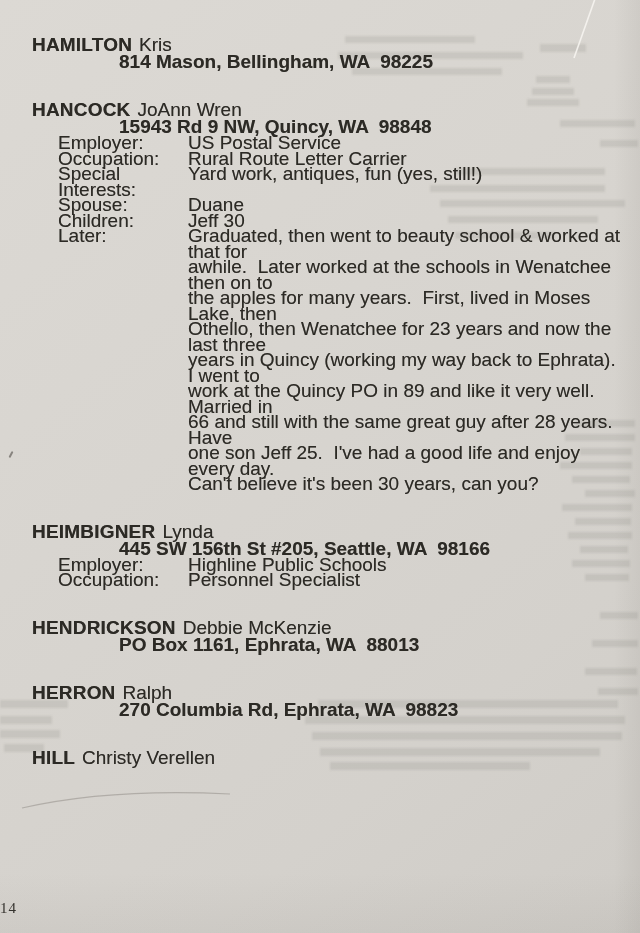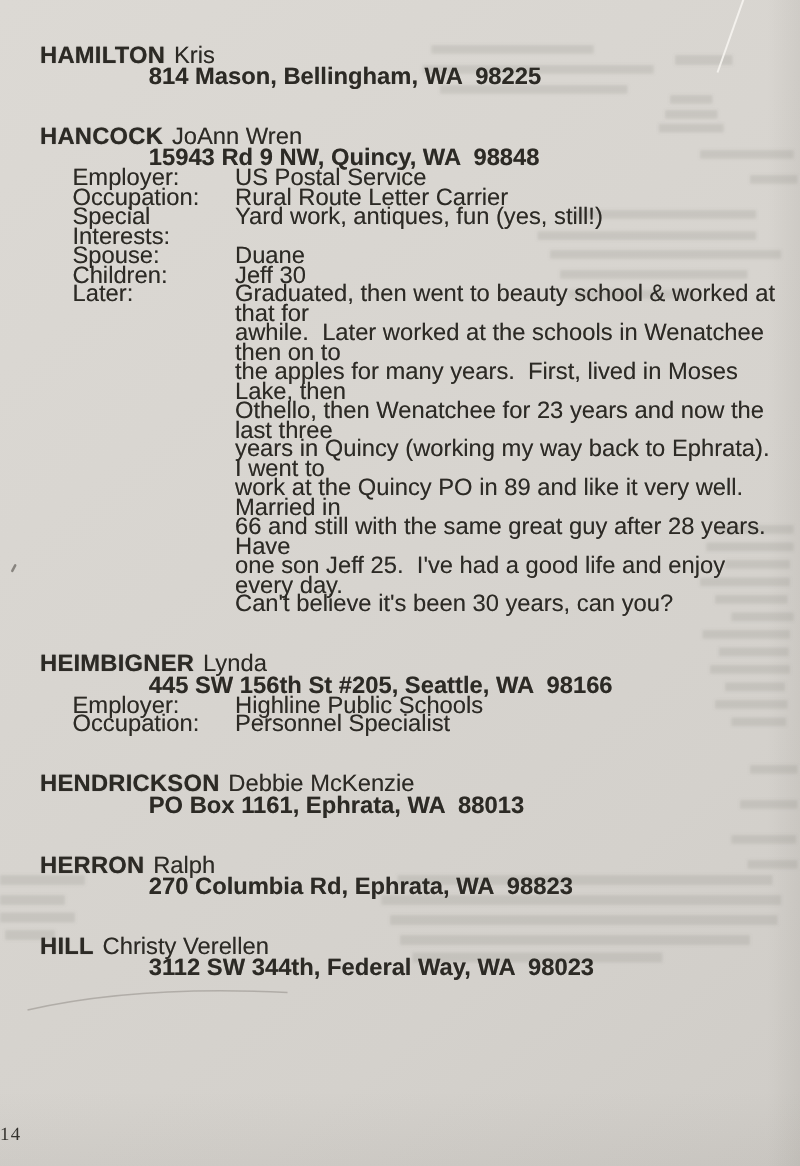--- a/index.html
+++ b/index.html
@@ -166,19 +166,18 @@
       <span class="addr">PO Box 1161, Ephrata, WA  88013</span>
     </div>
 
     <div class="entry">
       <div class="name-line"><span class="surname">HERRON</span><span class="given">Ralph</span></div>
       <span class="addr">270 Columbia Rd, Ephrata, WA  98823</span>
     </div>
 
     <div class="entry">
       <div class="name-line"><span class="surname">HILL</span><span class="given">Christy Verellen</span></div>
-      <span class="addr">3112 SW 344th, Federal Way, WA  98023</span>
     </div>
 
   </div>
 
   <div class="page-number">14</div>
 </div>
 
 </body></html>

